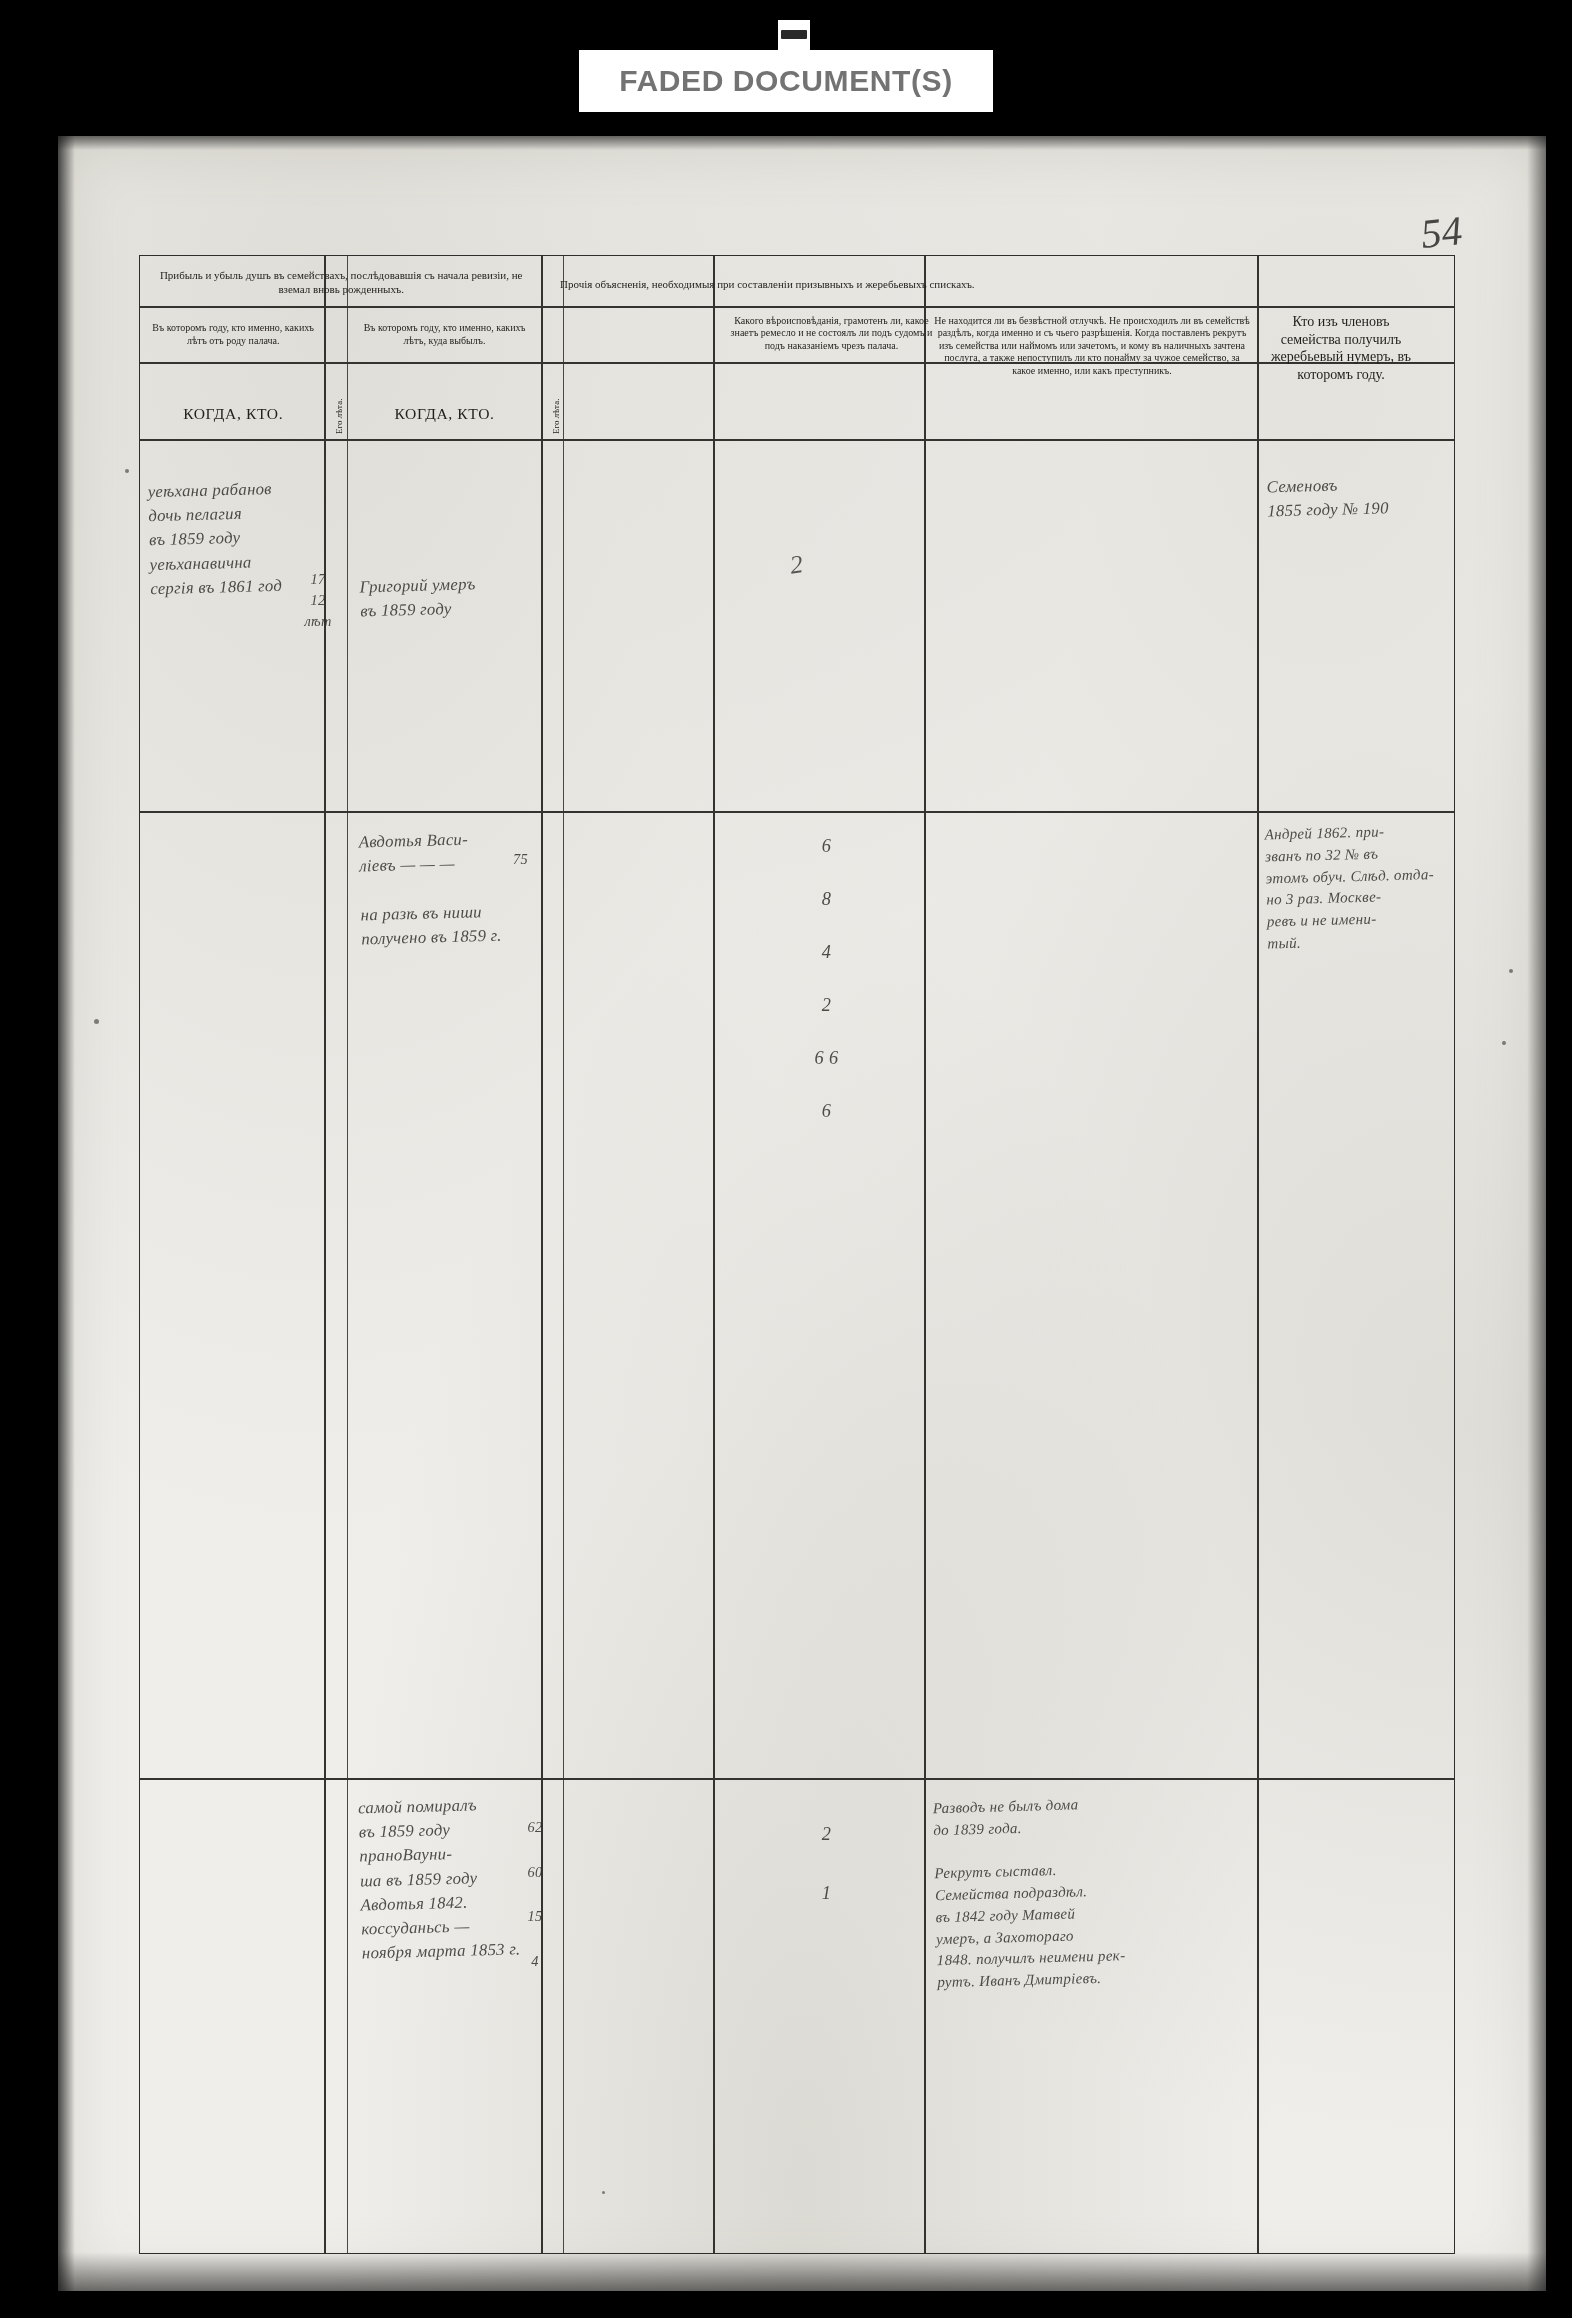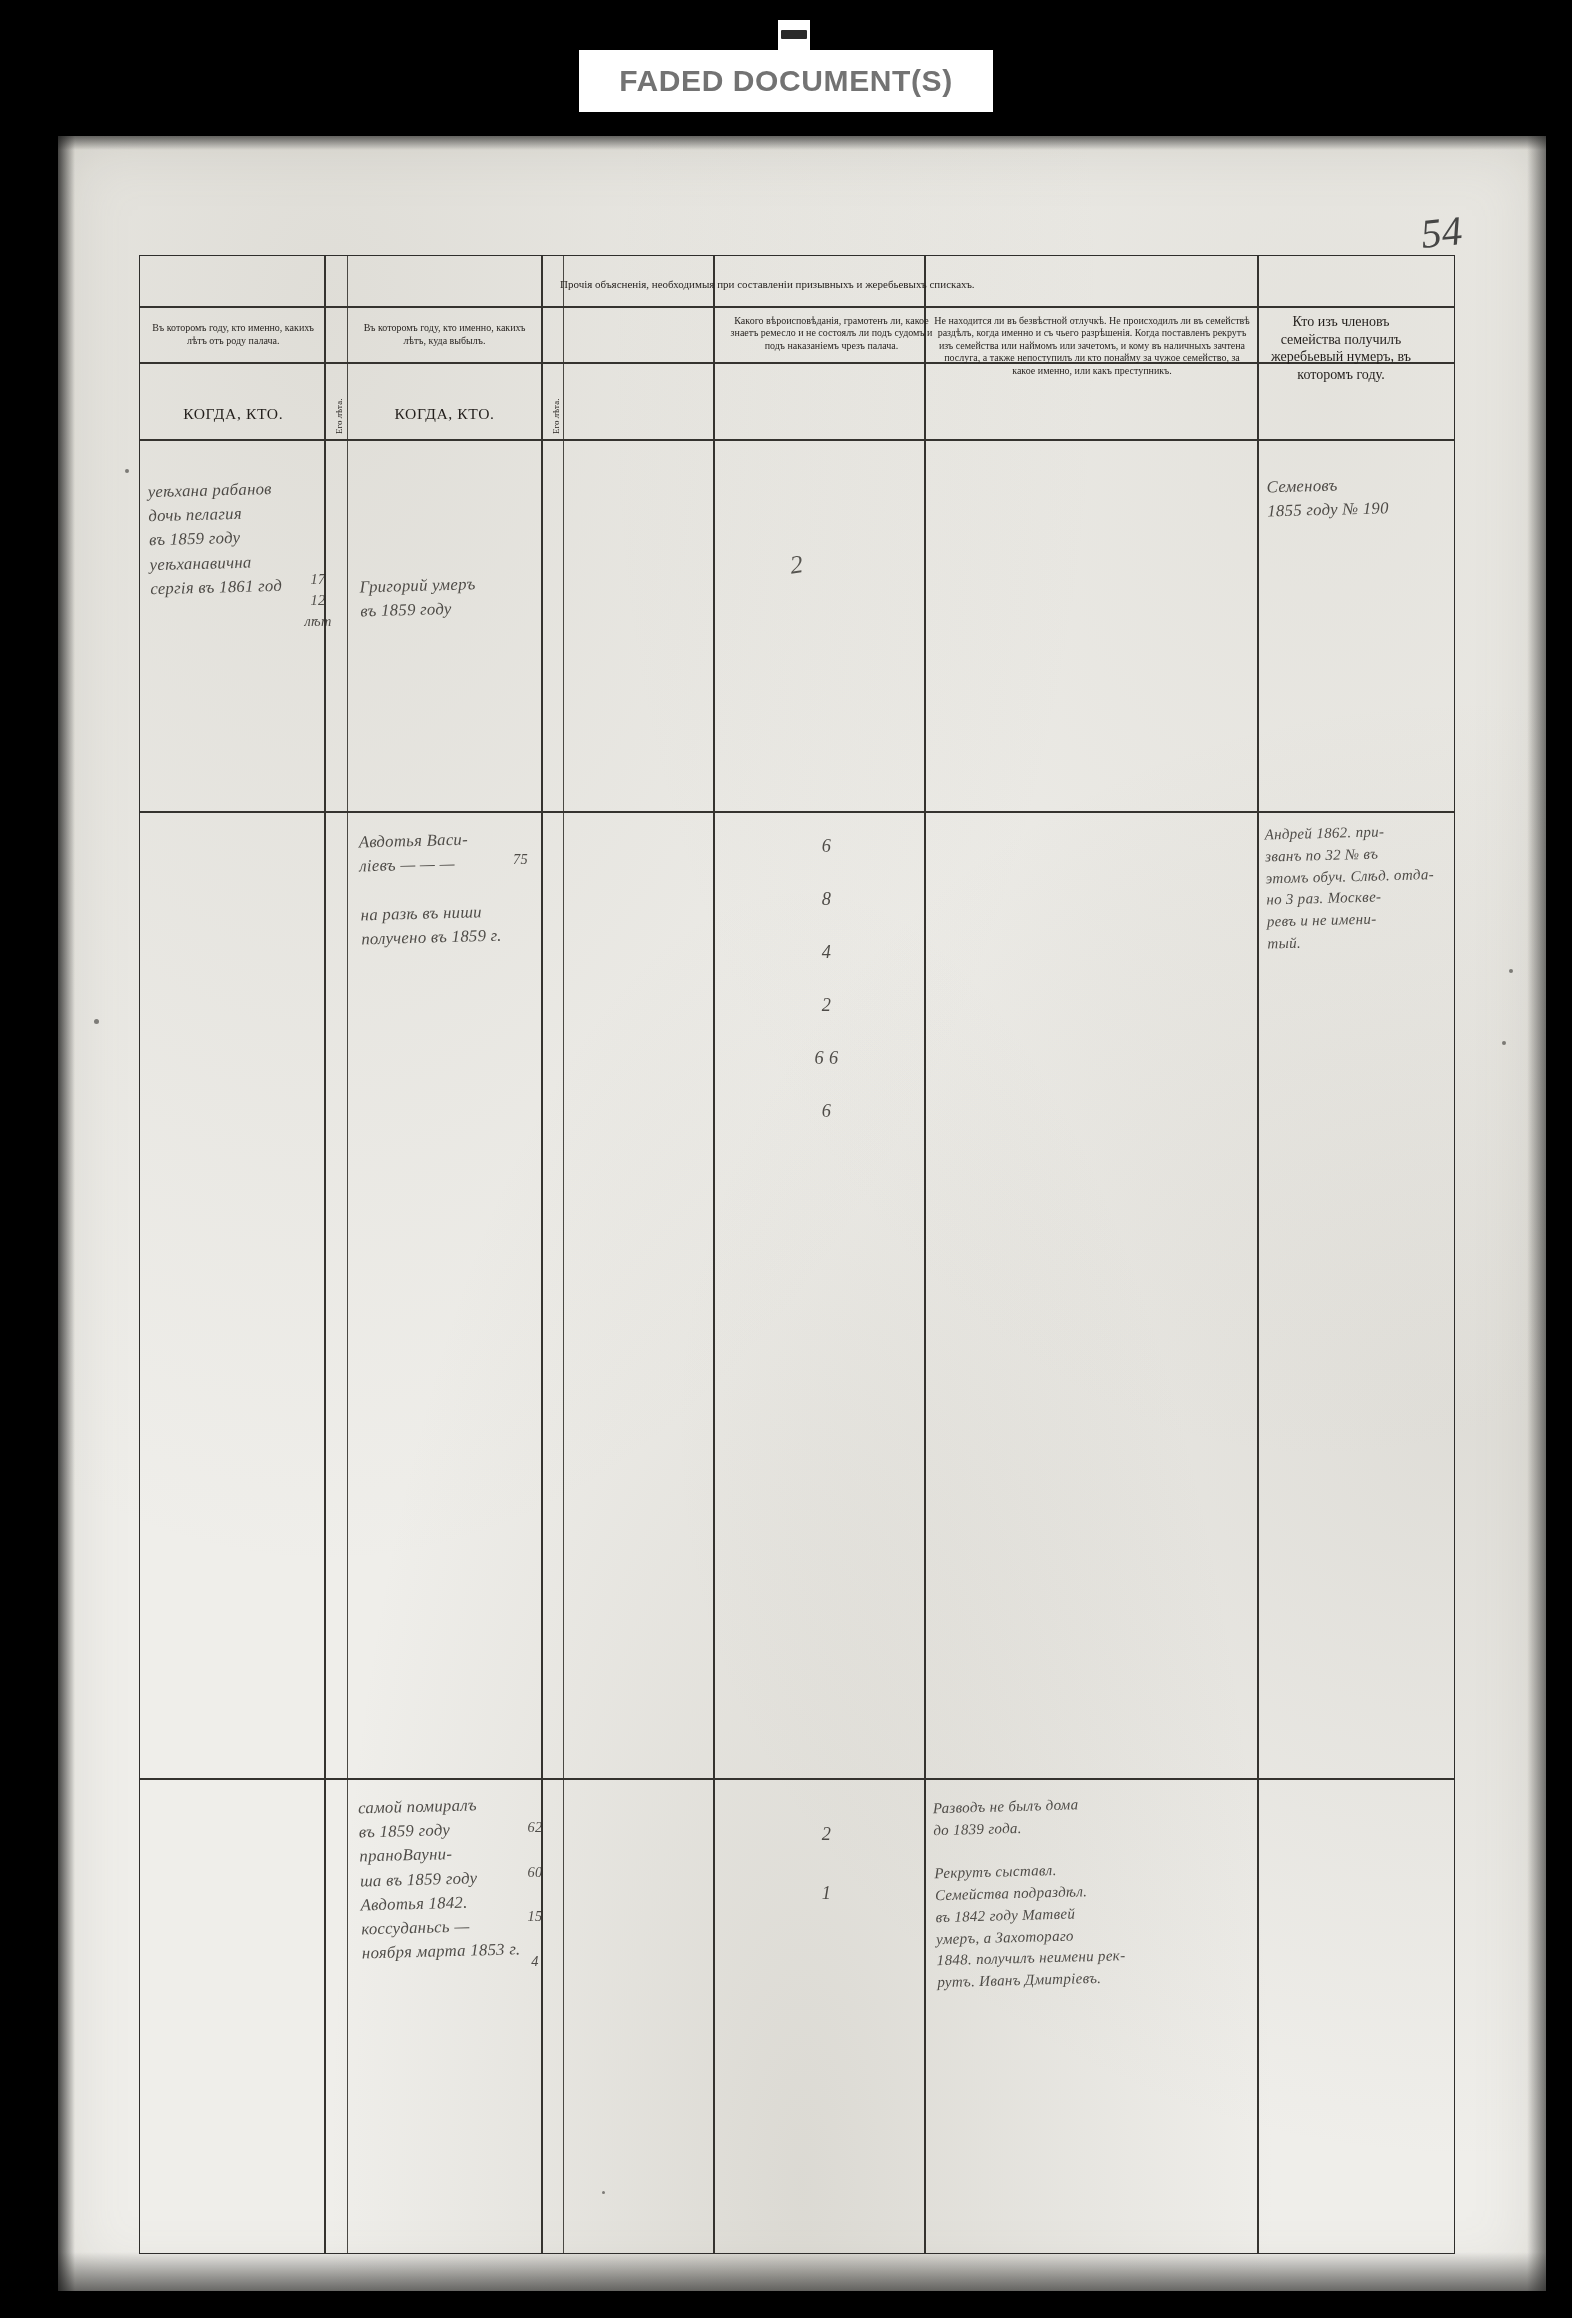--- a/index.html
+++ b/index.html
@@ -239,20 +239,21 @@
     <div class="vline" style="left:573px;"></div>
     <div class="vline" style="left:784px;"></div>
     <div class="vline" style="left:1117px;"></div>
 
     <div class="hline" style="top:50px;"></div>
     <div class="hline" style="top:106px;"></div>
     <div class="hline" style="top:183px;"></div>
     <div class="hline" style="top:555px;"></div>
     <div class="hline" style="top:1522px;"></div>
 
+    <div class="hcell small" style="left:1.7px;top:3.3px;width:399px;height:47px;display:flex;align-items:center;">Прибыль и убыль душъ въ семействахъ, послѣдовавшія съ начала ревизіи, не вземал вновь рожденныхъ.</div>
 
     <div class="hcell small" style="left:403px;top:7.8px;width:714px;height:42px;display:flex;align-items:center;padding-left:17px;">Прочія объясненія, необходимыя при составленіи призывныхъ и жеребьевыхъ спискахъ.</div>
 
     <div class="hcell med" style="left:1119px;top:3.3px;width:164px;height:178px;display:flex;align-items:center;padding:5.6px 9px;">Кто изъ членовъ семейства получилъ жеребьевый нумеръ, въ которомъ году.</div>
 
     <div class="hcell tiny" style="left:1.7px;top:53px;width:183px;height:51px;display:flex;align-items:center;">Въ которомъ году, кто именно, какихъ лѣтъ отъ роду палача.</div>
 
     <div class="hcell tiny" style="left:208px;top:53px;width:193px;height:51px;display:flex;align-items:center;">Въ которомъ году, кто именно, какихъ лѣтъ, куда выбылъ.</div>
 
     <div class="hcell tiny" style="left:575px;top:53px;width:233px;height:128px;display:flex;align-items:flex-start;padding-top:5.6px;">Какого вѣроисповѣданія, грамотенъ ли, какое знаетъ ремесло и не состоялъ ли подъ судомъ и подъ наказаніемъ чрезъ палача.</div>

